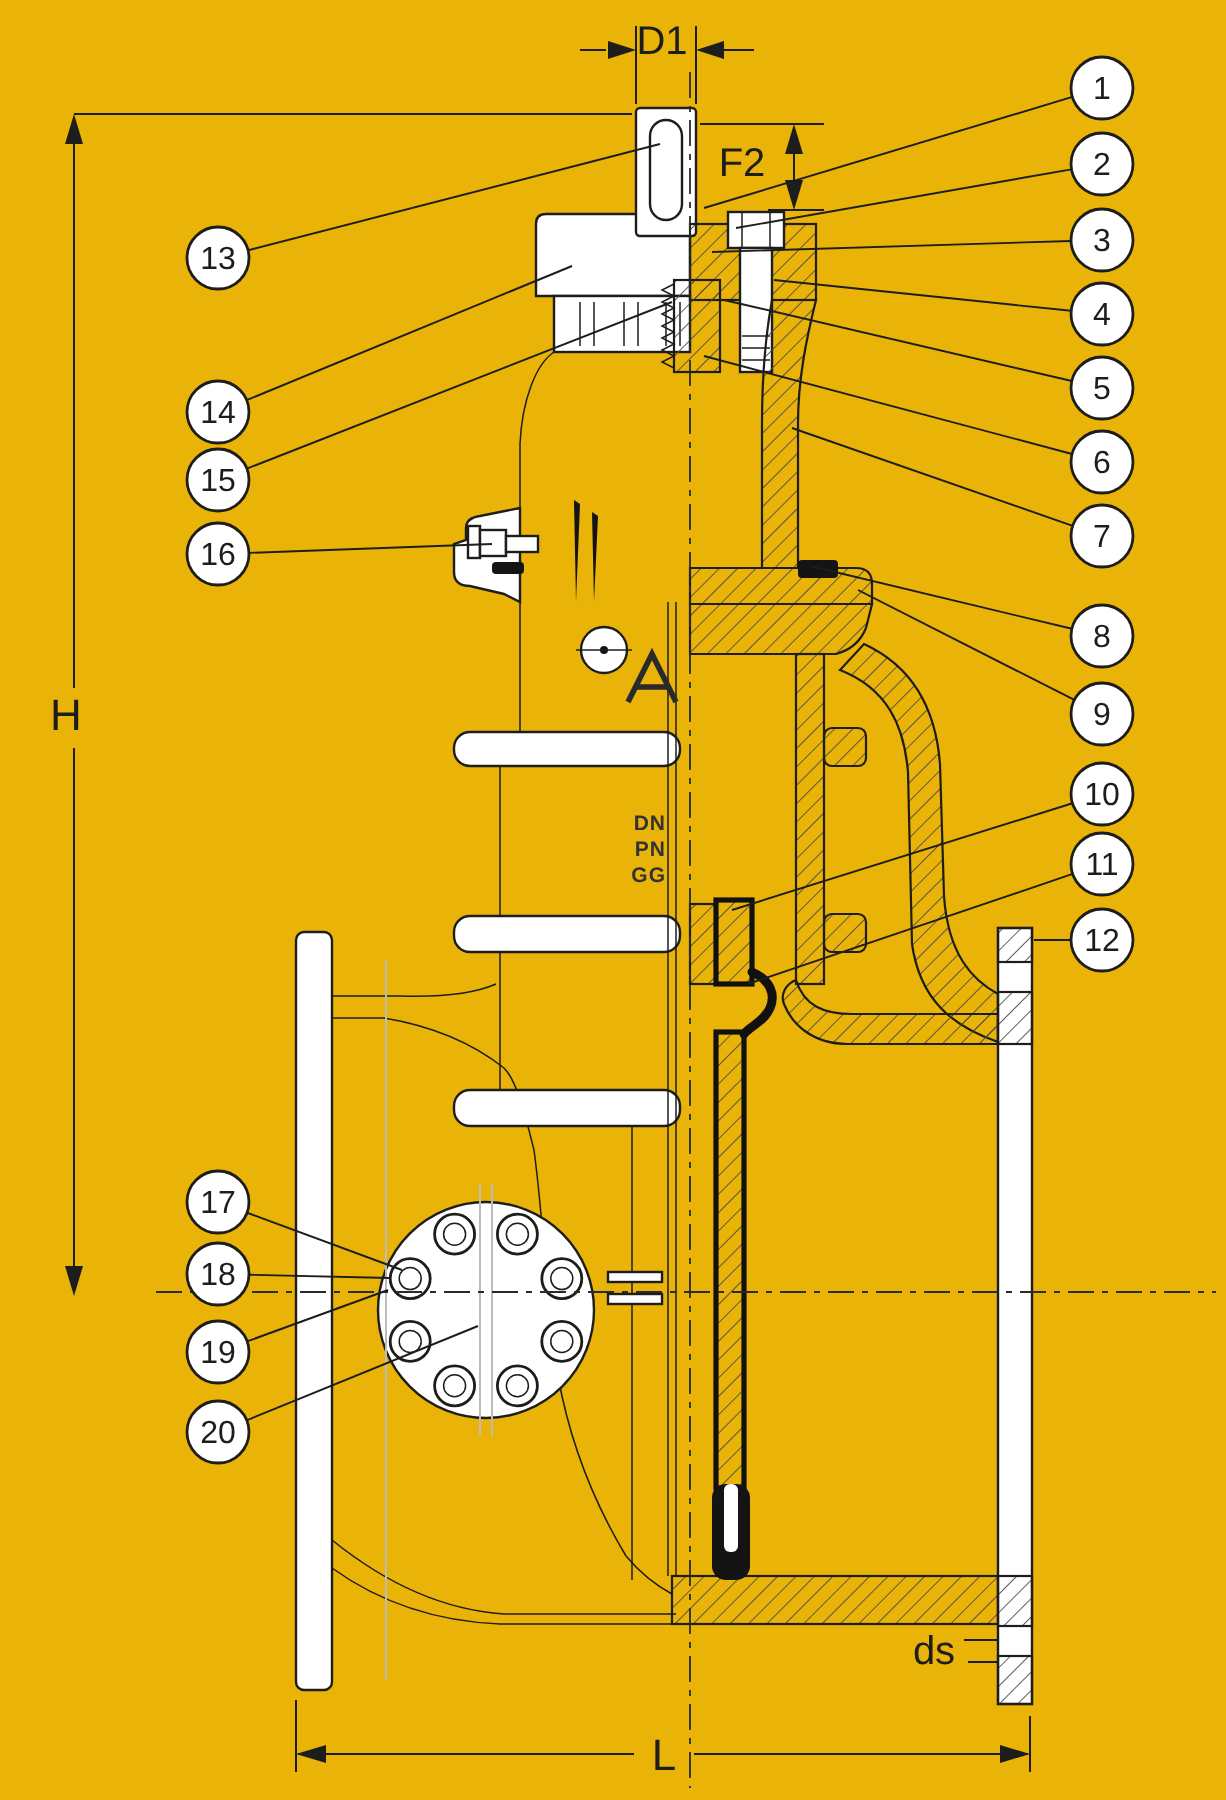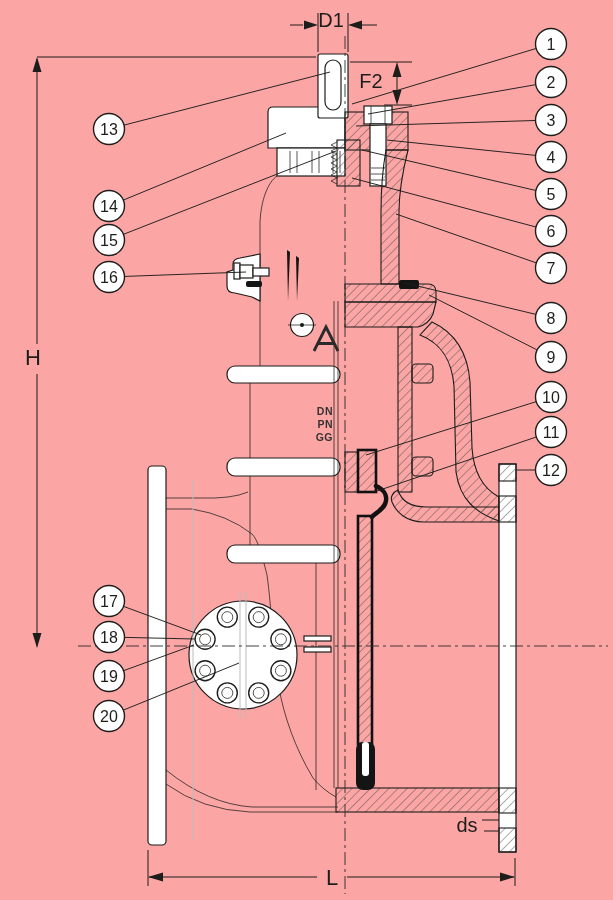--- a/index.html
+++ b/index.html
@@ -1,16 +1,16 @@
 <!DOCTYPE html>
 <html><head>
 <meta charset="utf-8">
 <style>
   html,body{margin:0;padding:0;background:#fff;}
-  #stage{position:relative;width:613px;height:900px;background:#fca5a5;overflow:hidden;}
+  #stage{position:relative;width:613px;height:900px;background:#eab308;overflow:hidden;}
   svg{display:block;}
   .oline{fill:#ffffff;stroke:#1d1d1b;stroke-width:1.2;}
   .hat{fill:url(#hatch);stroke:#1d1d1b;stroke-width:1.1;}
   .thin{stroke:#1d1d1b;stroke-width:0.75;fill:none;}
   .ghost{stroke:#bcbcbc;stroke-width:1;fill:none;}
   .cl{stroke:#2a2a2a;stroke-width:0.9;fill:none;stroke-dasharray:13 4 3 4;}
   .dim{stroke:#1d1d1b;stroke-width:1;fill:none;}
   .arr{fill:#1d1d1b;stroke:none;}
   .blk{fill:#141414;stroke:none;}
   .wedgeS{fill:url(#hatch);stroke:#111111;stroke-width:2.6;}

